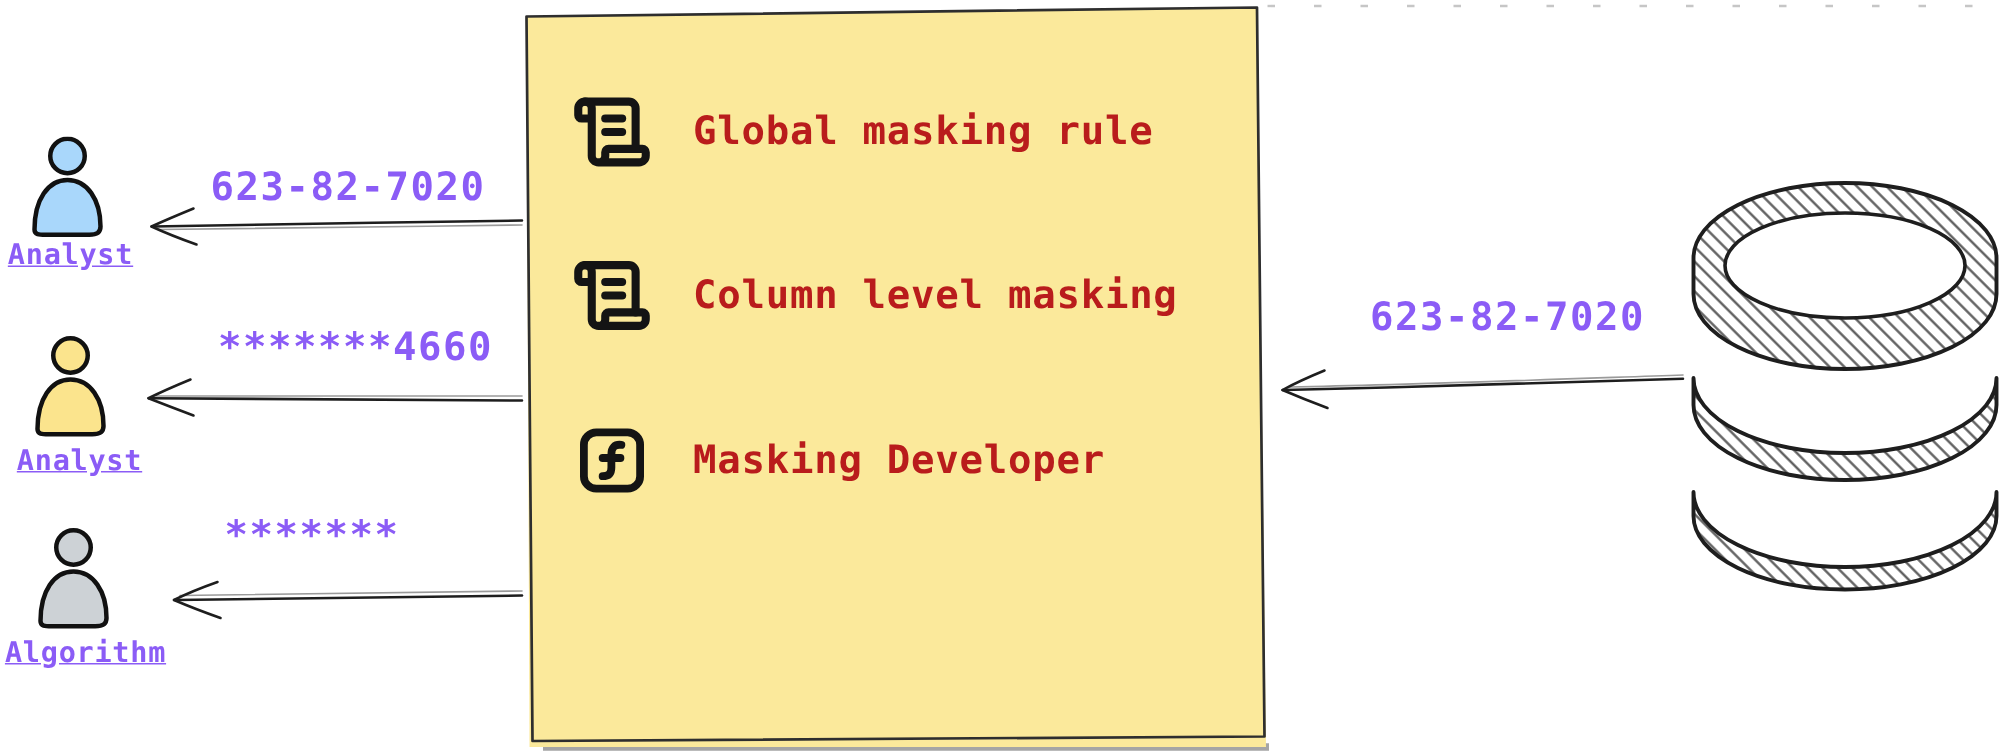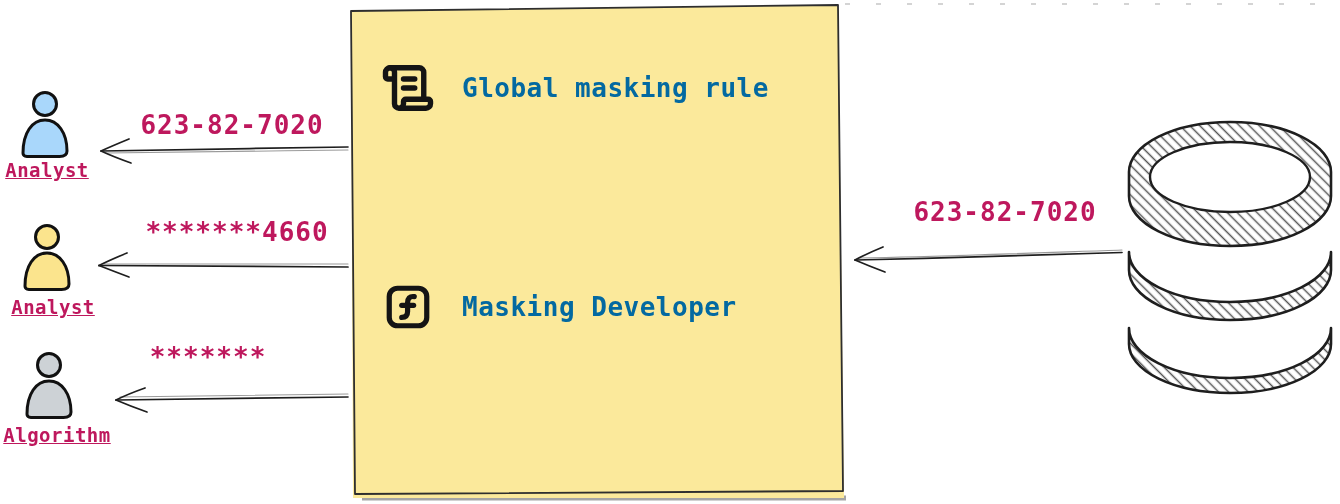--- a/index.html
+++ b/index.html
@@ -10,21 +10,21 @@
     background:#ffffff;
     overflow:hidden;
     font-family:"DejaVu Sans Mono", "Liberation Mono", monospace;
   }
   svg.layer { position:absolute; left:0; top:0; width:1340px; height:504px; }
   .person { position:absolute; width:56px; height:70px; }
   .lbl {
     position:absolute;
     transform:translateX(-50%);
     white-space:nowrap;
-    color:#be185d;
+    color:#8b5cf6;
     font-weight:700;
     line-height:1;
   }
   .actor-name { font-size:19px; letter-spacing:0.5px;text-decoration:underline; }
   .flow-value { font-size:26px; letter-spacing:1px; }
   .box-row {
     position:absolute;
     left:381px;
     height:56px;
     display:flex;
@@ -33,21 +33,21 @@
   }
   .icon-wrap {
     width:54px; height:56px;
     display:flex; align-items:center; justify-content:center;
     color:#141414;
     flex:0 0 auto;
   }
   .box-label {
     font-size:26px;
     font-weight:700;
-    color:#0369a1;
+    color:#b91c1c;
     letter-spacing:0.5px;
     white-space:nowrap;
   }
 </style>
 </head>
 <body>
 
 <div class="canvas">
 
   <svg class="layer" viewBox="0 0 1340 504">
@@ -128,20 +128,31 @@
       <svg width="54" height="54" viewBox="0 0 24 24" fill="none" stroke="currentColor" stroke-width="2.4" stroke-linecap="round" stroke-linejoin="round">
         <path d="M15 12h-5"></path>
           <path d="M15 8h-5"></path>
           <path d="M19 17V5a2 2 0 0 0-2-2H4"></path>
         <path d="M8 21h12a2 2 0 0 0 2-2v-1a1 1 0 0 0-1-1H11a1 1 0 0 0-1 1v1a2 2 0 1 1-4 0V5a2 2 0 1 0-4 0v2a1 1 0 0 0 1 1h3"></path>
       </svg>
     </span>
     <span class="box-label">Global masking rule</span>
   </div>
 
+  <div class="box-row" style="top:169px">
+    <span class="icon-wrap">
+      <svg width="54" height="54" viewBox="0 0 24 24" fill="none" stroke="currentColor" stroke-width="2.4" stroke-linecap="round" stroke-linejoin="round">
+        <path d="M15 12h-5"></path>
+          <path d="M15 8h-5"></path>
+          <path d="M19 17V5a2 2 0 0 0-2-2H4"></path>
+        <path d="M8 21h12a2 2 0 0 0 2-2v-1a1 1 0 0 0-1-1H11a1 1 0 0 0-1 1v1a2 2 0 1 1-4 0V5a2 2 0 1 0-4 0v2a1 1 0 0 0 1 1h3"></path>
+      </svg>
+    </span>
+    <span class="box-label">Column level masking</span>
+  </div>
 
   <div class="box-row" style="top:279px">
     <span class="icon-wrap">
       <svg width="50" height="50" viewBox="0 0 24 24" fill="none" stroke="currentColor" stroke-width="2.5" stroke-linecap="round" stroke-linejoin="round">
         <rect width="18" height="18" x="3" y="3" rx="4"></rect>
         <path d="M9 17c2 0 2.8-1 2.8-2.8V10c0-2 1-3.3 3.2-3"></path>
         <path d="M9 11.2h5.7"></path>
       </svg>
     </span>
     <span class="box-label">Masking Developer</span>

